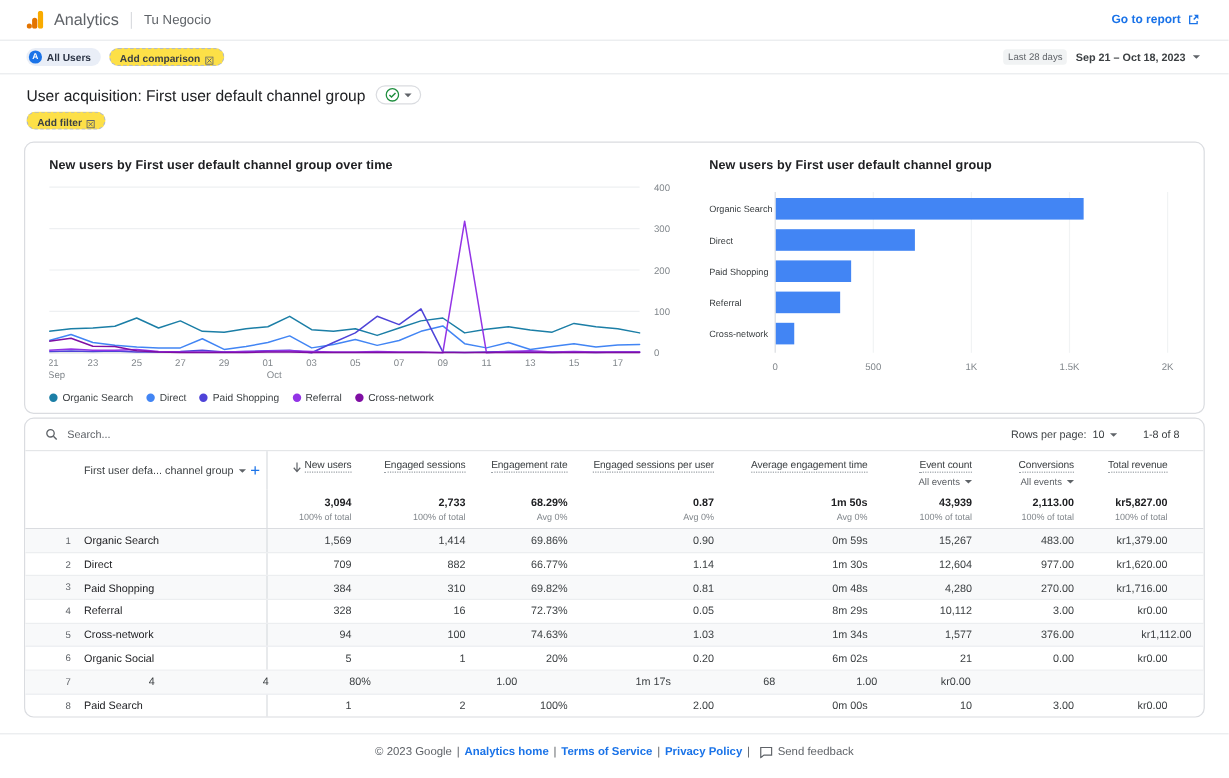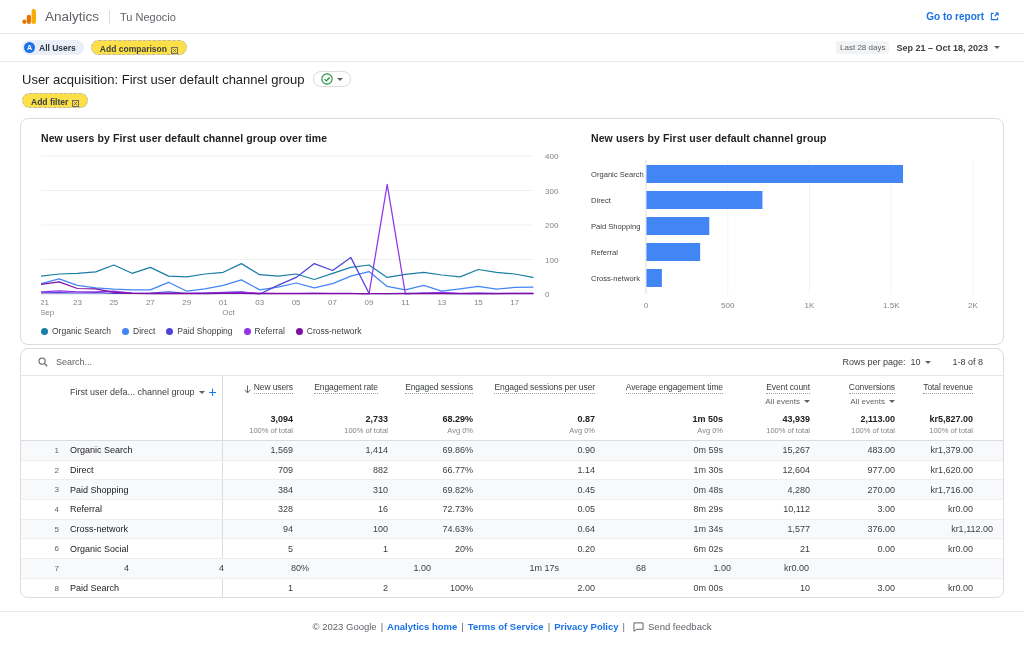--- a/index.html
+++ b/index.html
@@ -231,28 +231,28 @@
       <span class="plus">+</span>
     </div>
   <div class="c-m hcell" style="width: 70px;">
         <div class="hlabrow">
           <svg width="7" height="9" viewBox="0 0 7 9">
             <path d="M3.5 0.5 V7 M0.8 4.8 L3.5 8 L6.2 4.8" stroke="#5f6368" fill="none" stroke-width="1"></path>
           </svg>
           <span class="hlabel">New users</span>
         </div>
       </div>
+      <div class="c-m hcell" style="width: 95px;">
+        <div class="hlabrow">
+          <span class="hlabel">Engaged sessions</span>
+        </div>
+      </div>
       <div class="c-m hcell" style="width: 85px;">
         <div class="hlabrow">
           <span class="hlabel">Engagement rate</span>
-        </div>
-      </div>
-      <div class="c-m hcell" style="width: 95px;">
-        <div class="hlabrow">
-          <span class="hlabel">Engaged sessions</span>
         </div>
       </div>
       <div class="c-m hcell" style="width: 122px;">
         <div class="hlabrow">
           <span class="hlabel">Engaged sessions per user</span>
         </div>
       </div>
       <div class="c-m hcell" style="width: 128px;">
         <div class="hlabrow">
           <span class="hlabel">Average engagement time</span>
@@ -342,21 +342,21 @@
         <div class="c-m" style="width: 87px;">12,604</div>
         <div class="c-m" style="width: 85px;">977.00</div>
         <div class="c-m last" style="width: 109px;">kr1,620.00</div>
       </div>
       <div class="row trow alt">
         <div class="c-num">3</div>
         <div class="c-name">Paid Shopping</div>
         <div class="c-m" style="width: 70px;">384</div>
         <div class="c-m" style="width: 95px;">310</div>
         <div class="c-m" style="width: 85px;">69.82%</div>
-        <div class="c-m" style="width: 122px;">0.45</div>
+        <div class="c-m" style="width: 122px;">0.81</div>
         <div class="c-m" style="width: 128px;">0m 48s</div>
         <div class="c-m" style="width: 87px;">4,280</div>
         <div class="c-m" style="width: 85px;">270.00</div>
         <div class="c-m last" style="width: 109px;">kr1,716.00</div>
       </div>
       <div class="row trow">
         <div class="c-num">4</div>
         <div class="c-name">Referral</div>
         <div class="c-m" style="width: 70px;">328</div>
         <div class="c-m" style="width: 95px;">16</div>
@@ -366,21 +366,21 @@
         <div class="c-m" style="width: 87px;">10,112</div>
         <div class="c-m" style="width: 85px;">3.00</div>
         <div class="c-m last" style="width: 109px;">kr0.00</div>
       </div>
       <div class="row trow alt">
         <div class="c-num">5</div>
         <div class="c-name">Cross-network</div>
         <div class="c-m" style="width: 70px;">94</div>
         <div class="c-m" style="width: 95px;">100</div>
         <div class="c-m" style="width: 85px;">74.63%</div>
-        <div class="c-m" style="width: 122px;">0.64</div>
+        <div class="c-m" style="width: 122px;">1.03</div>
         <div class="c-m" style="width: 128px;">1m 34s</div>
         <div class="c-m" style="width: 87px;">1,577</div>
         <div class="c-m" style="width: 85px;">376.00</div>
         <div class="c-m last" style="width: 129px;">kr1,112.00</div>
       </div>
       <div class="row trow">
         <div class="c-num">6</div>
         <div class="c-name">Organic Social</div>
         <div class="c-m" style="width: 70px;">5</div>
         <div class="c-m" style="width: 95px;">1</div>

